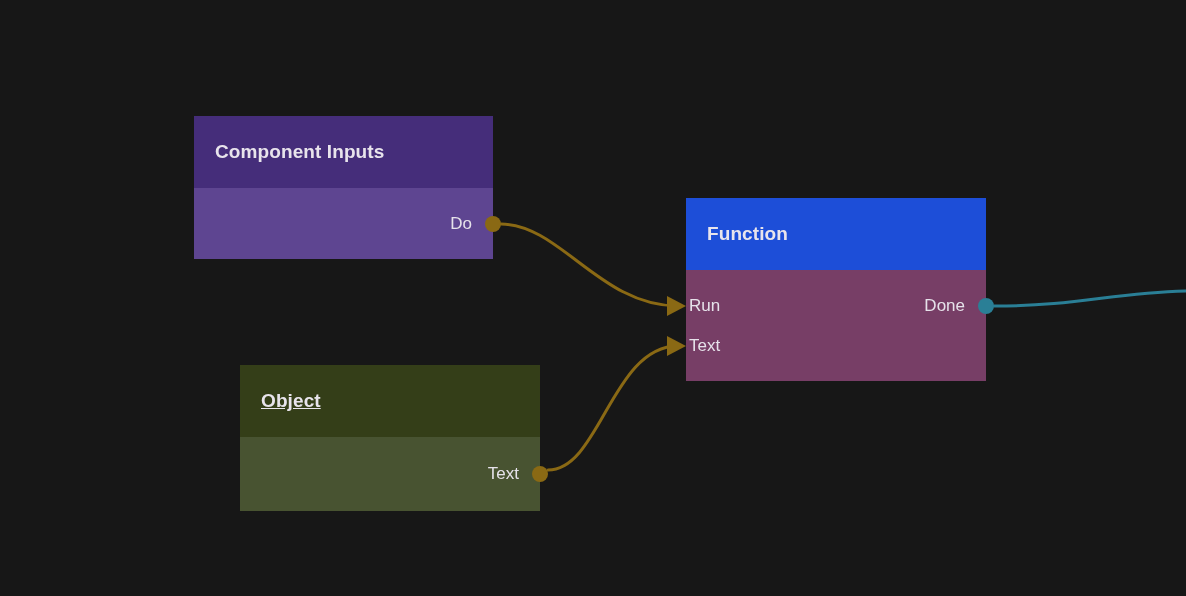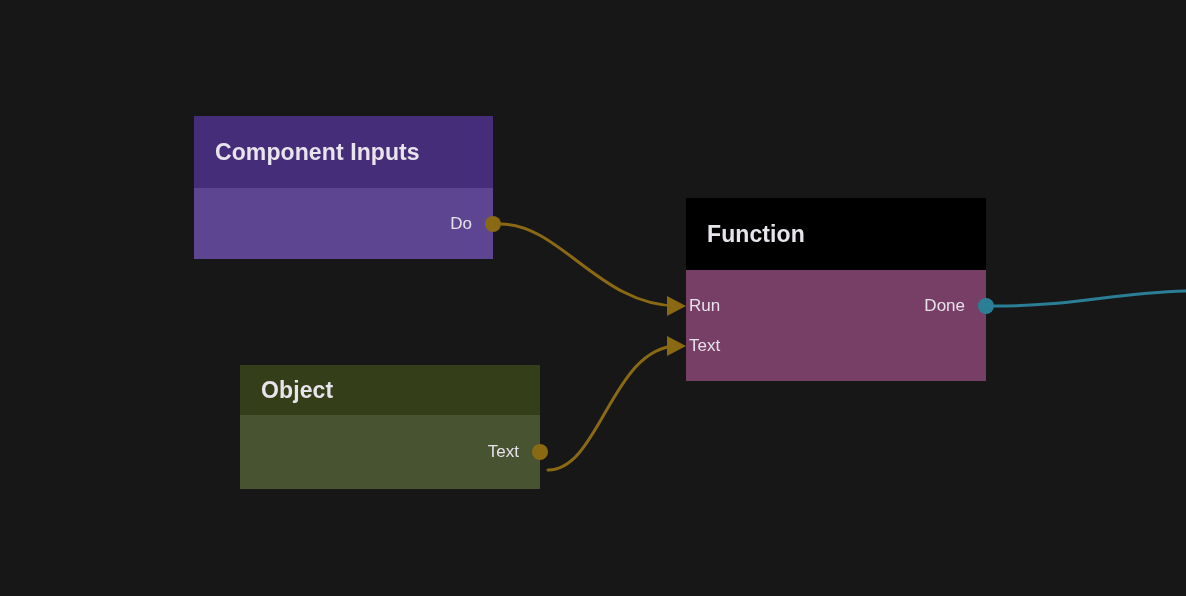--- a/index.html
+++ b/index.html
@@ -30,21 +30,21 @@
   .node {
     position: absolute;
     box-sizing: border-box;
     overflow: visible;
   }
   .node-header {
     box-sizing: border-box;
     display: flex;
     align-items: center;
     padding-left: 21px;
-    font-size: 23px;
+    font-size: 19px;
     font-weight: bold;
     letter-spacing: 0.1px;
     color: #e8e4ec;
   }
   .node-body {
     box-sizing: border-box;
     position: relative;
   }
   .port-row {
     position: absolute;
@@ -65,21 +65,21 @@
     padding-left: 3px;
   }
   .port-dot {
     position: absolute;
     width: 16px;
     height: 16px;
     border-radius: 50%;
   }
   .node-purple .node-header { background: #452d7a; }
   .node-purple .node-body   { background: #5e4591; }
-  .node-magenta .node-header { background: #000000; }
+  .node-magenta .node-header { background: #1d4ed8; }
   .node-magenta .node-body   { background: #773e66; }
   .node-olive .node-header  { background: #343e18; }
   .node-olive .node-body    { background: #485331; }
 </style>
 </head>
 <body>
 
 <div id="canvas" style="width: 1186px; height: 596px; background: rgb(23, 23, 23);">
 
   <svg id="wire-layer" viewBox="0 0 1186 596" width="1186" height="596" xmlns="http://www.w3.org/2000/svg">
@@ -113,21 +113,21 @@
           <div class="port-row in" style="top: 65px;">
             <span>Text</span>
           </div>
           <div class="port-row out" style="top: 25px; margin-left: 25px;">
             <span>Done</span>
           </div>
           <div class="port-dot" style="background: rgb(42, 127, 150); left: 292px; top: 28px;"></div>
         </div>
       </div>
       <div class="node node-olive" style="left: 240px; top: 365px; width: 300px; height: 142px;">
-        <div class="node-header" style="height: 50px;">
+        <div class="node-header" style="height: 72px; text-decoration: underline;">
           <span>Object</span>
         </div>
         <div class="node-body" style="height: 74px;">
           <div class="port-row out" style="top: 26px;">
             <span>Text</span>
           </div>
           <div class="port-dot" style="background: rgb(138, 105, 20); left: 292px; top: 29px;"></div>
         </div>
       </div>
     </div>

